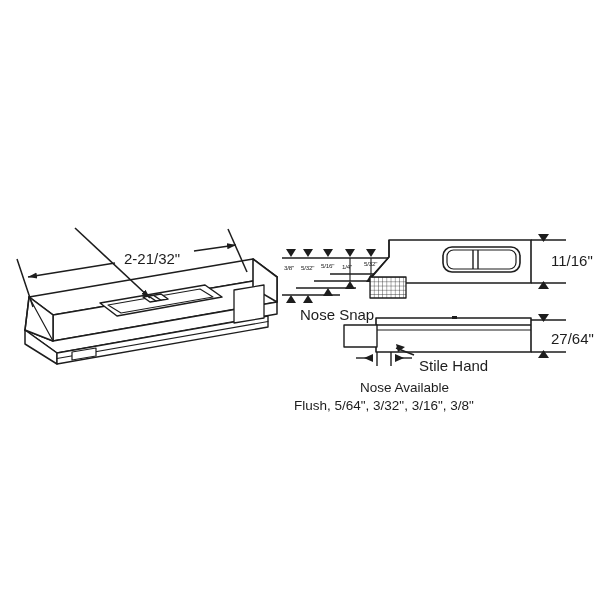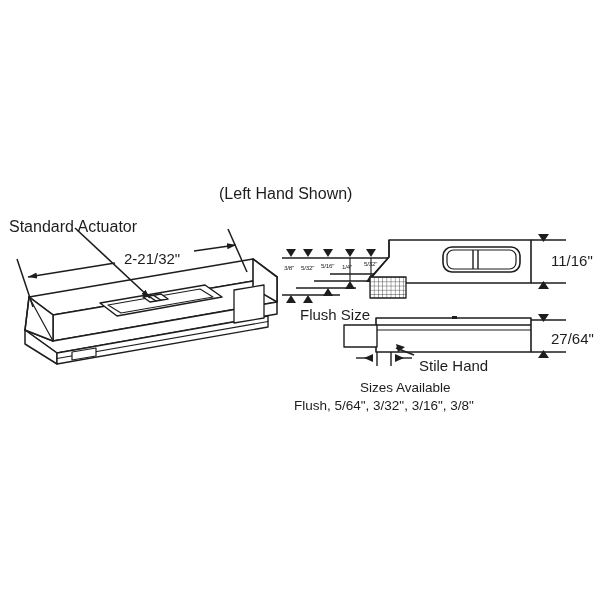--- a/index.html
+++ b/index.html
@@ -180,37 +180,35 @@
         <path d="M364,358 l9,-4 l0,8 Z"></path>
         <path d="M404,358 l-9,-4 l0,8 Z"></path>
         <path d="M396,344 l9,3 l-7,5 Z"></path>
       </g>
       <line x1="356" y1="358" x2="368" y2="358"></line>
       <line x1="400" y1="358" x2="412" y2="358"></line>
     </g>
 
   </svg>
 
-  <div class="lbl lbl-title" style="left:219px; top:186px;">(Left Hand Shown)</div>
-
-  <div class="lbl lbl-callout" style="left:9px; top:219px;">Standard Actuator</div>
+
 
   <div class="lbl lbl-dim" style="left:124px; top:251px;">2-21/32"</div>
 
   <div class="lbl lbl-tiny" style="left:284px; top:265px;">3/8"</div>
   <div class="lbl lbl-tiny" style="left:301px; top:265px;">5/32"</div>
   <div class="lbl lbl-tiny" style="left:321px; top:263px;">5/16"</div>
   <div class="lbl lbl-tiny" style="left:342px; top:264px;">1/4"</div>
   <div class="lbl lbl-tiny" style="left:364px; top:261px;">5/32"</div>
 
-  <div class="lbl lbl-sec" style="left:300px; top:307px;">Flush Size</div>
+  <div class="lbl lbl-sec" style="left:300px; top:307px;">Nose Snap</div>
 
   <div class="lbl lbl-dim" style="left:551px; top:253px;">11/16"</div>
 
   <div class="lbl lbl-dim" style="left:551px; top:331px;">27/64"</div>
 
   <div class="lbl lbl-sec" style="left:419px; top:358px;">Stile Hand</div>
 
-  <div class="lbl lbl-note" style="left:360px; top:381px;">Sizes Available</div>
+  <div class="lbl lbl-note" style="left:360px; top:381px;">Nose Available</div>
 
   <div class="lbl lbl-note" style="left:294px; top:399px;">Flush, 5/64", 3/32", 3/16", 3/8"</div>
 
 </div>
 
 </body></html>

